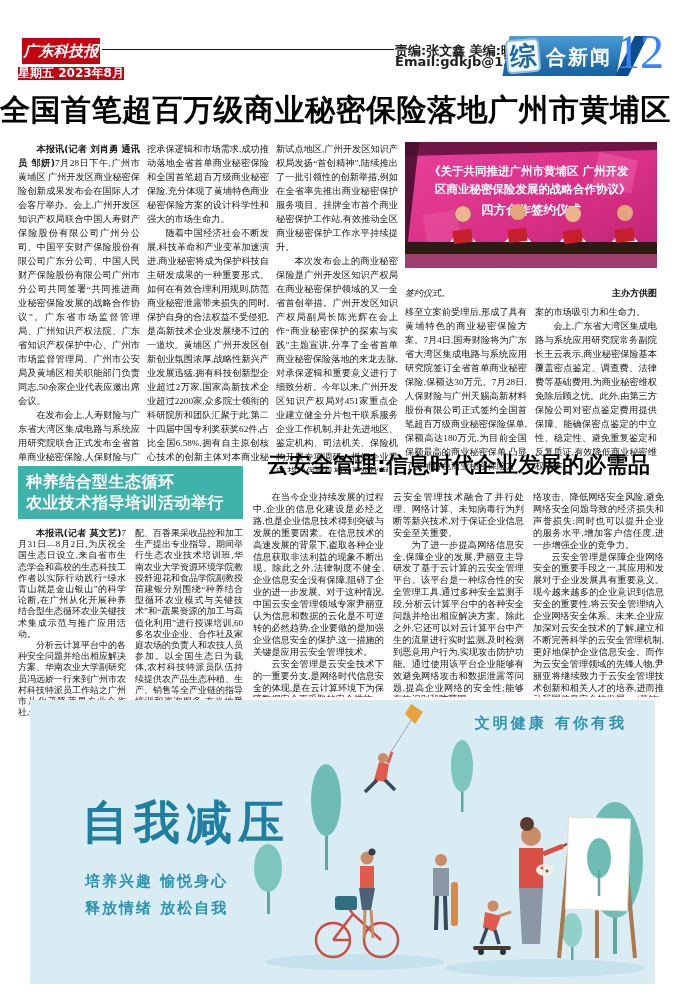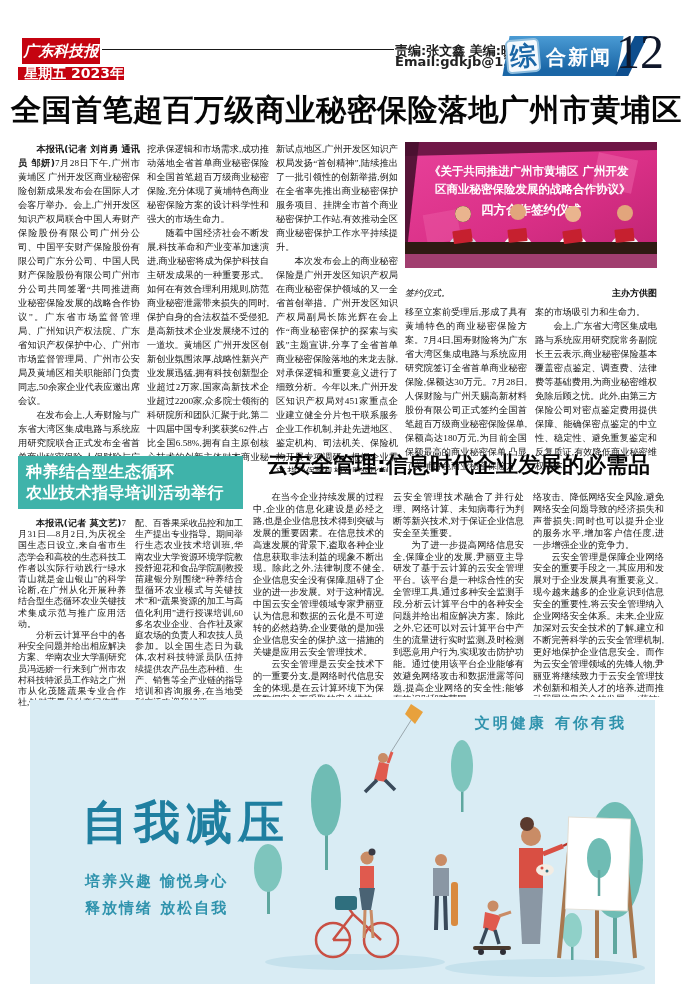--- a/index.html
+++ b/index.html
@@ -6,62 +6,62 @@
   html,body { background:#ffffff; }
   body { font-family:"Liberation Serif","DejaVu Sans",serif; }
   .page { position:relative; width:682px; height:1003px; background:#fff; overflow:hidden; }
 
   
   .masthead { position:absolute; top:36px; left:18px; width:646px; height:48px; }
   .logo-box { position:absolute; left:4px; top:2px; width:78px; height:26px; background:#c50310;
               color:#fff; font-style:italic; font-weight:bold; font-size:15px; line-height:26px;
               text-align:center; letter-spacing:0; }
   .date-strip { position:absolute; left:0; top:31px; width:106px; height:13px; background:#c50310;
-                color:#fff; font-size:14px; line-height:13px; text-align:right;
+                color:#fff; font-size:12px; line-height:13px; text-align:left;
                 font-family:"DejaVu Sans",sans-serif; font-weight:bold; }
   .mast-rule { position:absolute; left:84px; top:13px; width:292px; border-top:1.5px solid #1a1a1a; }
   .editors { position:absolute; left:377px; top:9px; font-family:"DejaVu Sans",sans-serif;
              font-size:13px; font-weight:bold; color:#222; line-height:11px; white-space:nowrap; }
   .section-banner { position:absolute; left:482px; top:0; width:126px; height:40px; }
   .sb-bg { position:absolute; left:6px; top:0; right:6px; bottom:0;
            background:linear-gradient(180deg,#4a9bd4 0%,#1a66a6 85%); transform:skewX(-10deg); }
   .sb-slash { position:absolute; right:-12px; top:0; width:13px; height:40px; background:#0d4e8e;
               transform:skewX(-26deg); }
   .sb-zong { position:absolute; left:6px; top:3px; width:34px; height:34px; background:#f4f9fd;
              border:2px solid #8fbede; border-radius:5px; color:#1a66a6; font-weight:bold;
              font-size:26px; line-height:30px; text-align:center; transform:rotate(-5deg);
              font-family:"DejaVu Sans",sans-serif; }
   .sb-rest { position:absolute; left:46px; top:8px; color:#fff; font-weight:bold; font-size:20px;
              letter-spacing:2px; font-family:"DejaVu Sans",sans-serif; white-space:nowrap; }
   .page-num { position:absolute; right:0; top:-8px; font-family:"Liberation Serif",serif;
-              font-size:48px; color:#0f172a; line-height:1; }
+              font-size:48px; color:#3b82f6; line-height:1; }
 
   
-  .headline1 { position:absolute; top:90px; left:0; width:682px; text-align:right;
+  .headline1 { position:absolute; top:90px; left:0; width:682px; text-align:left;
                font-family:"DejaVu Sans","Liberation Sans",sans-serif; font-weight:900;
                font-size:30px; color:#060606; letter-spacing:0.5px; white-space:nowrap; }
   .article1 { position:absolute; top:142px; left:18px; width:646px; height:330px;
               display:flex; gap:7px; }
   .a-col { width:122px; height:330px; overflow:hidden; font-size:9.2px; line-height:14px;
            text-align:justify; color:#161616; }
   .a-col p, .b-col p, .c-col p { margin:0; text-indent:2em; }
   p.ni { text-indent:0 !important; }
   .a-col b, .b-col b { font-family:"DejaVu Sans",sans-serif; font-weight:bold; }
   .right-block { width:252px; height:330px; position:relative; }
   .photo { width:252px; height:142px; position:relative; overflow:hidden; }
   .photo svg { display:block; }
   .caption-row { width:252px; height:18px; display:flex; justify-content:space-between;
                  align-items:center; font-size:9px; color:#111; }
   .caption-left { font-style:italic; }
   .caption-right { font-weight:bold; font-family:"DejaVu Sans",sans-serif; }
   .sub-cols { display:flex; gap:8px; margin-top:3px; }
   .sub-cols .a-col { height:182px; }
 
   
-  .article2 { position:absolute; top:456px; left:18px; width:225px; }
+  .article2 { position:absolute; top:466px; left:18px; width:225px; }
   .headbox2 { background:#3fb3aa; color:#fff; padding:5px 8px 6px 8px;
               font-family:"DejaVu Sans",sans-serif; font-weight:bold; font-size:16px;
               line-height:21px; letter-spacing:0.5px; }
   .article2-body { display:flex; gap:9px; margin-top:9px; }
   .b-col { width:108px; height:200px; overflow:hidden; font-size:9px; line-height:11.2px;
            text-align:justify; color:#161616; }
 
   .article3 { position:absolute; top:450px; left:253px; width:411px; }
   .headline3 { text-align:center; font-family:"DejaVu Sans","Liberation Sans",sans-serif;
                font-weight:900; font-size:22px; color:#060606; white-space:nowrap; }

